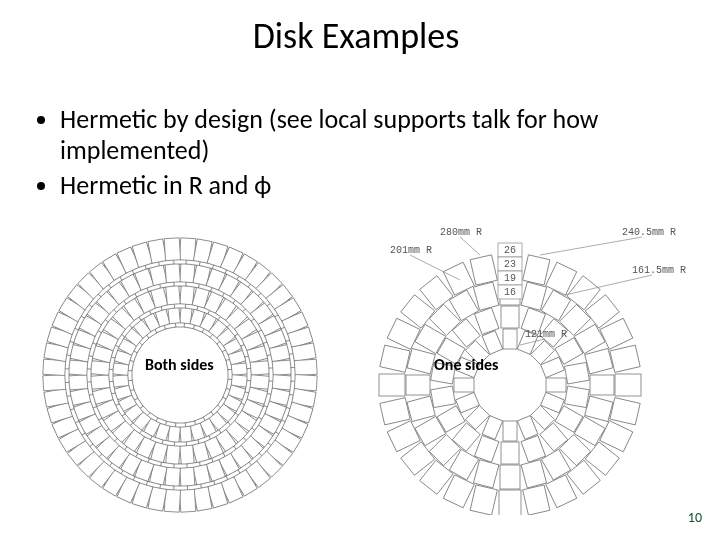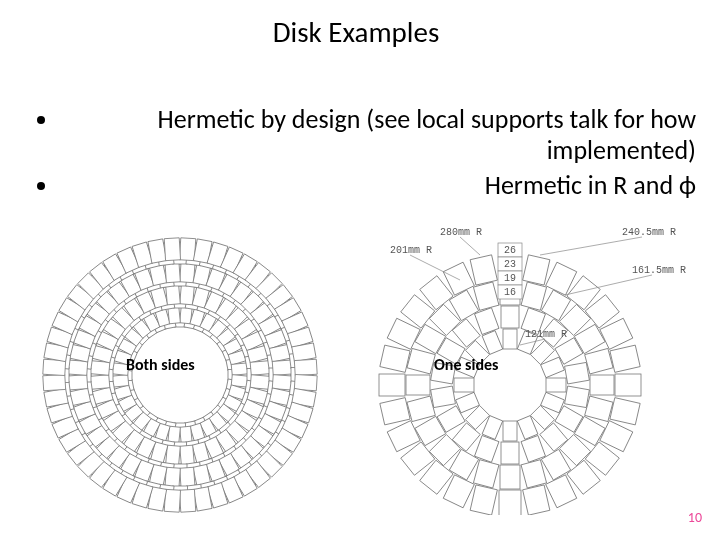--- a/index.html
+++ b/index.html
@@ -12,65 +12,64 @@
     color: #000;
     overflow: hidden;
     position: relative;
   }
   .title {
     position: absolute;
     top: 14px;
     left: 0;
     right: 8px;
     text-align: center;
-    font-size: 29px;
+    font-size: 36px;
     font-weight: 400;
   }
   .bullets {
     position: absolute;
     top: 104px;
     left: 34px;
     right: 24px;
     font-size: 26px;
     line-height: 1.2;
   }
   .bullets ul {
     margin: 0;
     padding-left: 26px;
   }
   .bullets li {
     margin-bottom: 4px;
-    text-align: right;
   }
   .figures {
     position: absolute;
     top: 225px;
     left: 20px;
     right: 20px;
     display: flex;
     gap: 10px;
   }
   .figwrap {
     position: relative;
   }
   .caption {
     position: absolute;
     font-weight: 700;
     font-size: 16px;
     background: rgba(255,255,255,0);
     padding: 2px 6px;
   }
-  .cap-left { top: 128px; left: 100px; }
+  .cap-left { top: 128px; left: 119px; }
   .cap-right { top: 128px; left: 78px; }
   .pagenum {
     position: absolute;
     right: 18px;
     bottom: 14px;
     font-size: 14px;
-    color: #ec4899;
+    color: #14532d;
     font-family: Calibri, Arial, sans-serif;
   }
   .callout {
     font-family: "Courier New", monospace;
     font-size: 10px;
     fill: #555;
   }
   svg { display:block; }
 </style>
 </head>

